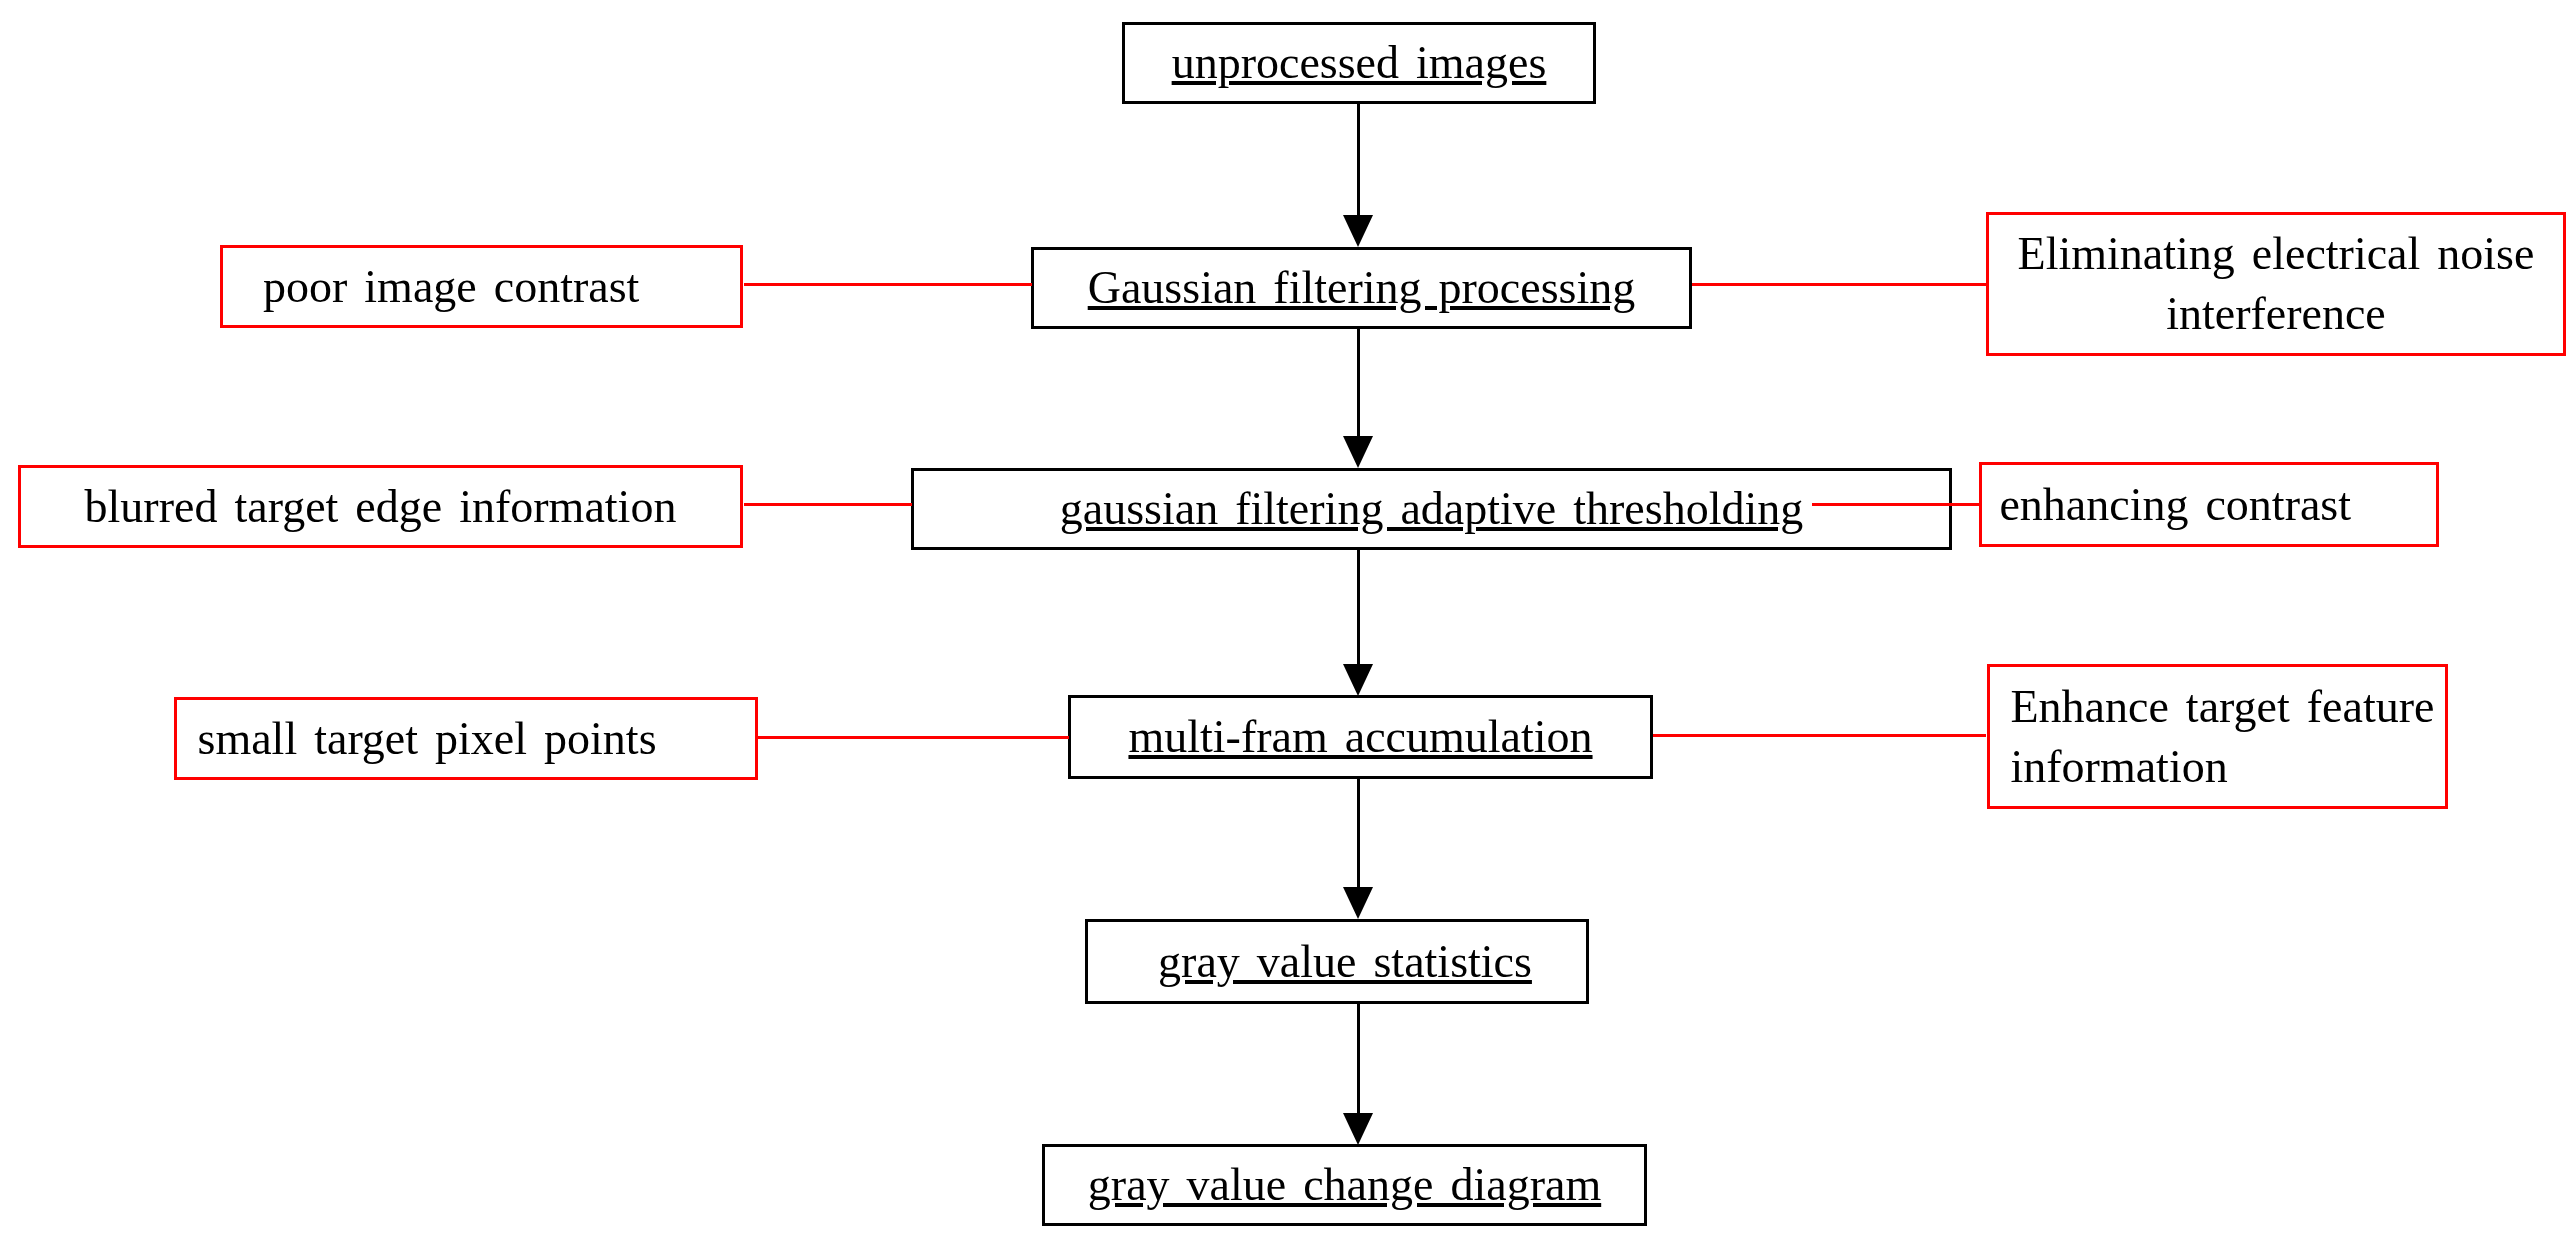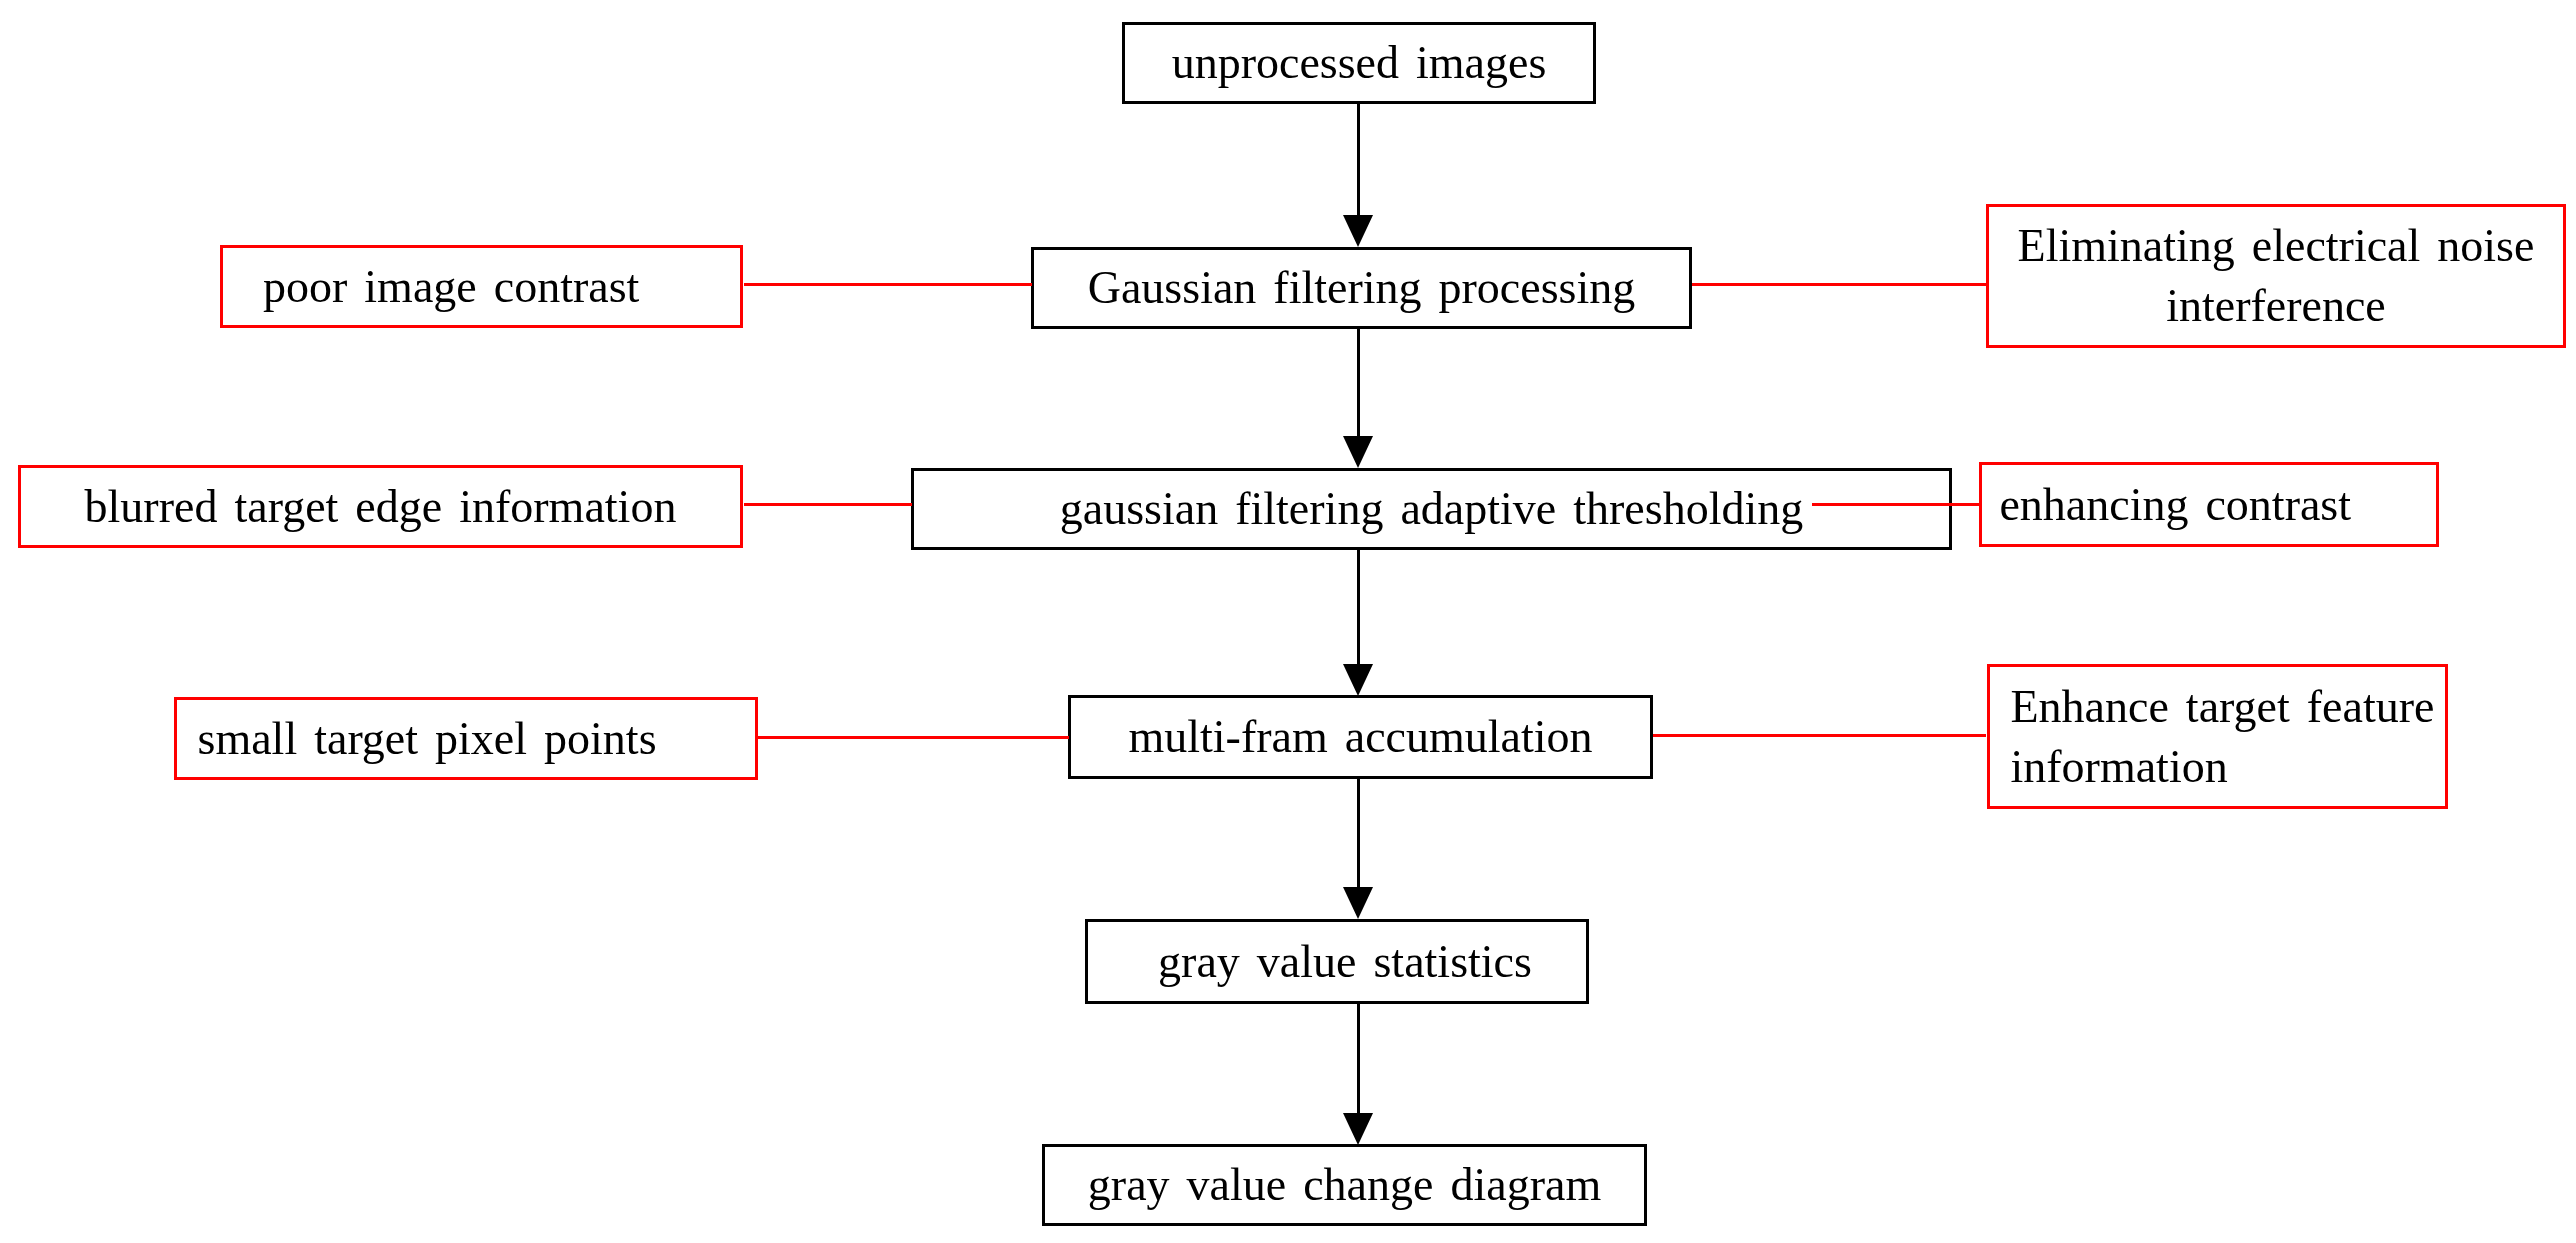--- a/index.html
+++ b/index.html
@@ -25,21 +25,21 @@
     position: absolute;
     display: flex;
     align-items: center;
     justify-content: center;
     text-align: center;
     font-size: 46px;
     line-height: 60px;
     word-spacing: 0.12em;
     background: var(--bg-color);
   }
-  .main-box   { border: 3.2px solid var(--process-border); }
+  .main-box   { border: 3.2px solid var(--process-border); text-decoration: underline; }
   .side-box   { border: 3.2px solid var(--annotation-border); }
   .left-align { justify-content: flex-start; text-align: left; }
   .rline {
     position: absolute;
     height: 3.2px;
     background: var(--connector-red);
   }
   .vline {
     position: absolute;
     width: 3.2px;
@@ -88,21 +88,21 @@
   </div>
 
   <div class="box side-box left-align" style="left:174px; top:697px; width:584px; height:83px; padding-left:20.5px;">
     <span>small target pixel points</span>
   </div>
 
   <div class="box side-box" style="left:18px; top:465px; width:725px; height:83px;">
     <span>blurred target edge information</span>
   </div>
 
-  <div class="box side-box" style="left:1986px; top:204px; width:580px; height:144px; padding:0 24px;">
+  <div class="box side-box" style="left:1986px; top:212px; width:580px; height:144px; padding:0 24px;">
     <span>Eliminating electrical noise interference</span>
   </div>
 
   <div class="box side-box left-align" style="left:1979px; top:462px; width:460px; height:85px; padding-left:17.4px;">
     <span>enhancing contrast</span>
   </div>
 
   <div class="box side-box left-align" style="left:1987px; top:664px; width:461px; height:145px; padding-left:20.5px;">
     <span>Enhance target feature information</span>
   </div>

